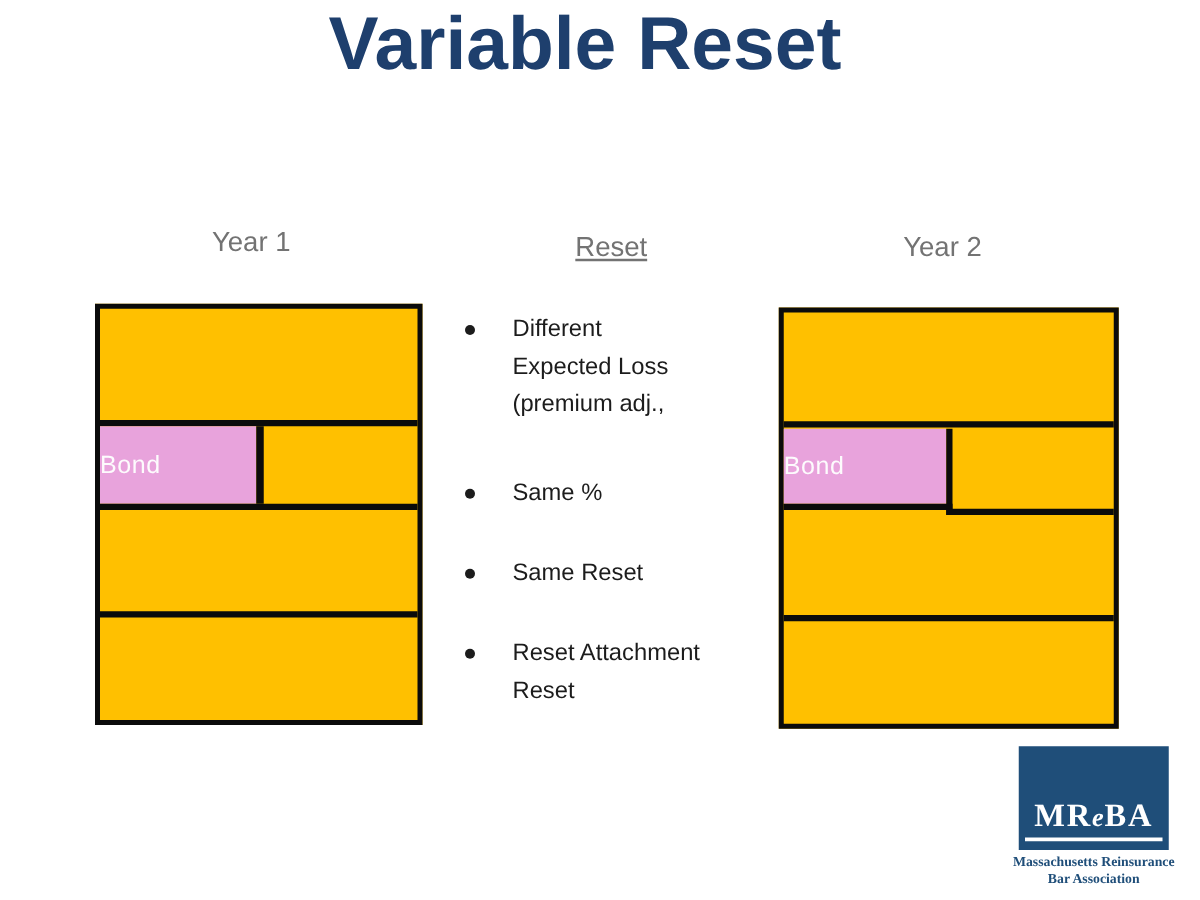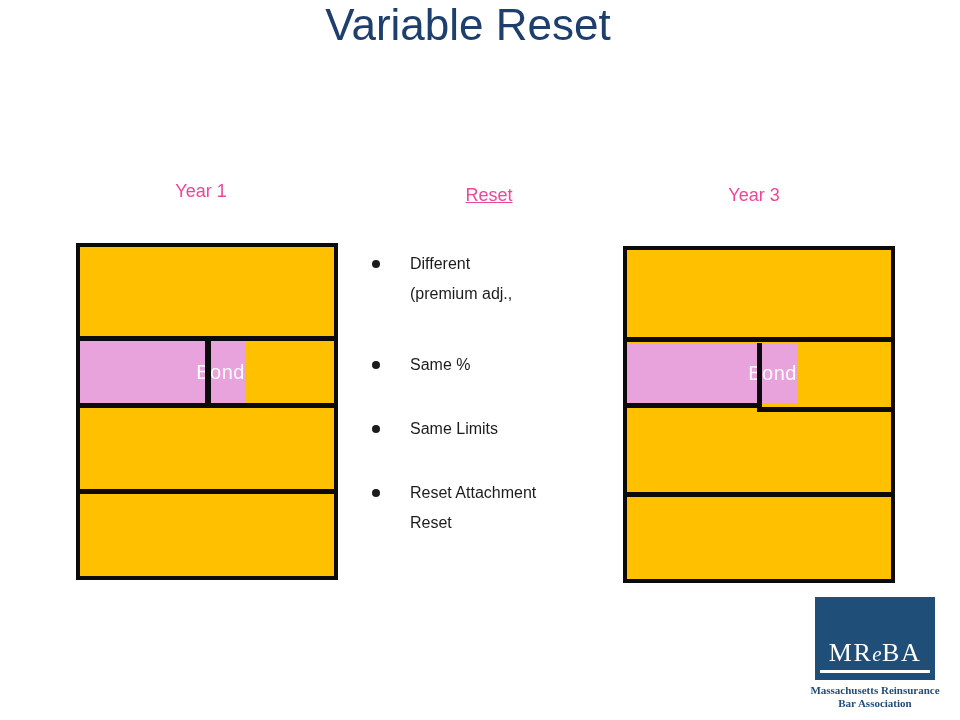--- a/index.html
+++ b/index.html
@@ -10,48 +10,48 @@
     position:relative;
     overflow:hidden;
     color:#1f1f1f;
   }
   .abs { position:absolute; }
 
   
   .slide-title {
     left:0; top:60; width:936px;
     text-align:center;
-    font-size:44px; font-weight:normal;
+    font-size:60px; font-weight:bold;
     color:#1E3F6D;
     letter-spacing:0px;
   }
 
   
   .col-heading {
     width:200px; text-align:center;
-    font-size:18px; color:#ec4899;
+    font-size:22px; color:#737373;
   }
   .heading-year1 { left:101px; top:181px; }
   .heading-reset { left:389px; top:185px;text-decoration:underline; }
   .heading-year2 { left:654px; top:185px; }
 
   
   .tower {
     box-sizing:border-box;
     border:4px solid #0B0B0B;
     background:#FFC000;
   }
   .tower-year1 { left:76px; top:243px; width:262px; height:337px; }
   .tower-year2 { left:623px; top:246px; width:272px; height:337px; }
   .tower .bar { position:absolute; background:#0B0B0B; }
   .hdiv { left:0; right:0; height:5px; }
   .bond-box {
     position:absolute;
     background:#E8A3DC;
-    display:flex; align-items:center; justify-content:flex-end;padding-left:40px;
+    display:flex; align-items:center; justify-content:flex-start;
   }
   .bond-label {
     color:#FDFBFD; font-size:20px; letter-spacing:0.5px;
   }
   
   .tower-year1 .div1 { top:89px; }
   .tower-year1 .bond-box { left:0; top:94px; width:125px; height:62px; }
   .tower-year1 .vdiv { left:125px; top:94px; width:6px; height:62px; }
   .tower-year1 .div2 { top:156px; }
   .tower-year1 .div3 { top:242px; }
@@ -66,32 +66,32 @@
   
   .bullets { left:372px; top:249px; width:250px; }
   .bullet-item { display:flex; margin-bottom:34px; }
   .bullet-item.first { margin-bottom:41px; }
   .bullet-dot {
     flex:0 0 auto;
     width:8px; height:8px; border-radius:50%;
     background:#1c1c1c;
     margin:11px 30px 0 0;
   }
-  .bullet-text { font-size:16px; line-height:30px; color:#1c1c1c; }
+  .bullet-text { font-size:19px; line-height:30px; color:#1c1c1c; }
 
   
   .logo-box {
     left:815px; top:597px; width:120px; height:83px;
     background:#1F4E79;
   }
   .logo-acronym {
     position:absolute; left:0; right:0; bottom:12px;
     text-align:center;
     font-family:"Liberation Serif", serif;
-    font-weight:normal; font-size:26px; letter-spacing:1.5px;
+    font-weight:bold; font-size:26px; letter-spacing:1.5px;
     color:#ffffff;
   }
   .logo-acronym .mid-e {
     font-style:italic; font-size:21px; letter-spacing:0.5px;
   }
   .logo-rule {
     position:absolute; left:5px; right:5px; bottom:7px;
     height:3px; background:#ffffff;
   }
   .logo-caption {
@@ -102,21 +102,21 @@
     color:#1F4E79;
   }
 </style>
 </head>
 <body>
 
 <div class="abs slide-title">Variable Reset</div>
 
 <div class="abs col-heading heading-year1">Year 1</div>
 <div class="abs col-heading heading-reset">Reset</div>
-<div class="abs col-heading heading-year2">Year 3</div>
+<div class="abs col-heading heading-year2">Year 2</div>
 
 <div class="abs tower tower-year1">
   <div class="bar hdiv div1"></div>
   <div class="bond-box">
     <span class="bond-label">Bond</span>
   </div>
   <div class="bar vdiv"></div>
   <div class="bar hdiv div2"></div>
   <div class="bar hdiv div3"></div>
 </div>
@@ -130,33 +130,34 @@
   <div class="bar div2a"></div>
   <div class="bar div2b"></div>
   <div class="bar hdiv div3"></div>
 </div>
 
 <div class="abs bullets">
   <div class="bullet-item first">
     <span class="bullet-dot"></span>
     <div class="bullet-text">
       <div>Different</div>
+      <div>Expected Loss</div>
       <div>(premium adj.,</div>
     </div>
   </div>
   <div class="bullet-item">
     <span class="bullet-dot"></span>
     <div class="bullet-text">
       <div>Same %</div>
     </div>
   </div>
   <div class="bullet-item">
     <span class="bullet-dot"></span>
     <div class="bullet-text">
-      <div>Same Limits</div>
+      <div>Same Reset</div>
     </div>
   </div>
   <div class="bullet-item">
     <span class="bullet-dot"></span>
     <div class="bullet-text">
       <div>Reset Attachment</div>
       <div>Reset</div>
     </div>
   </div>
 </div>

